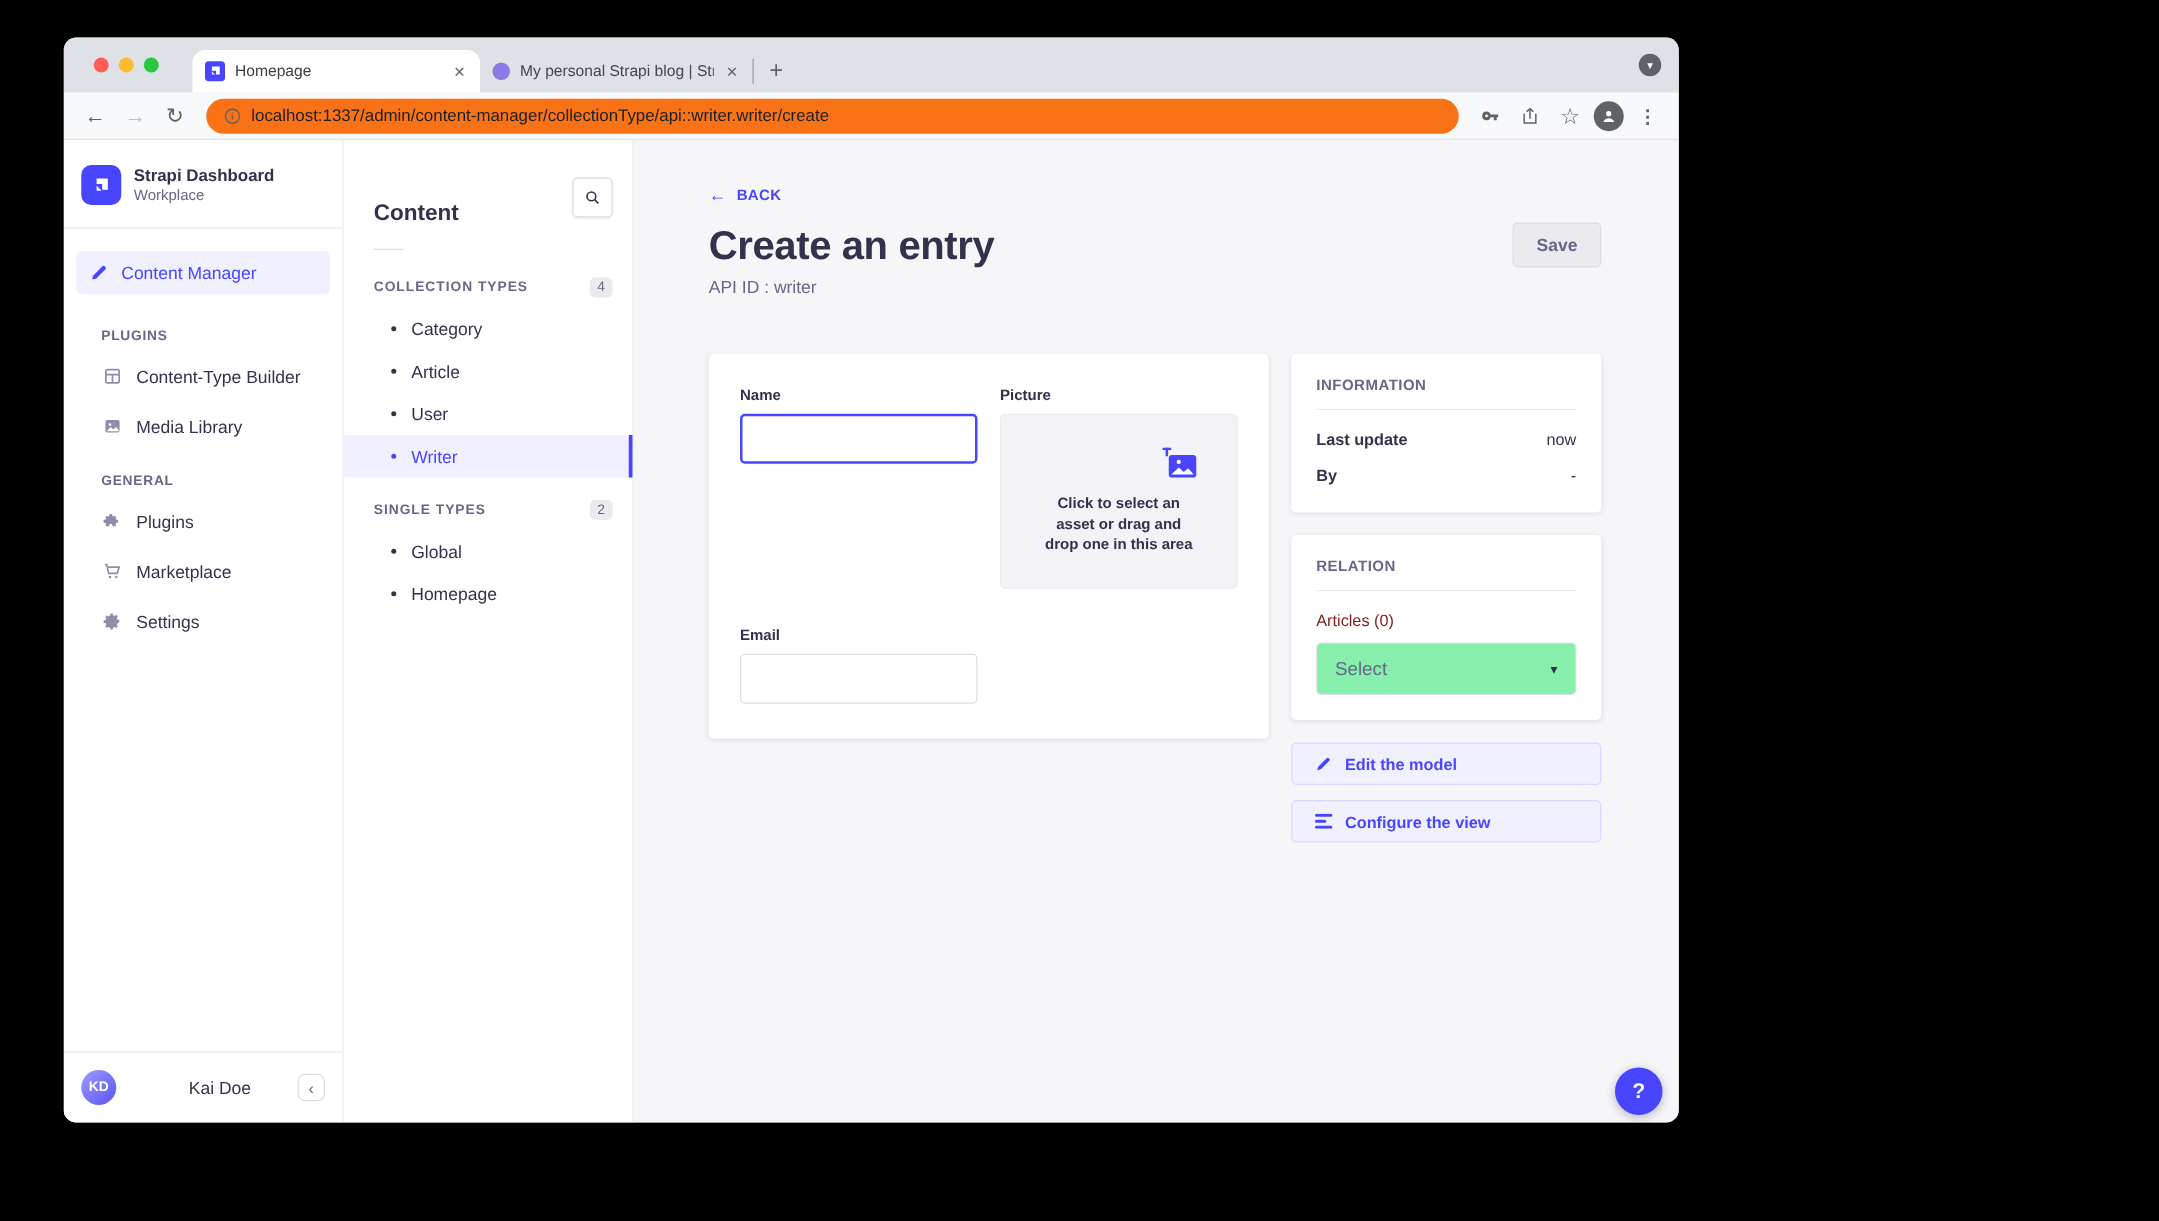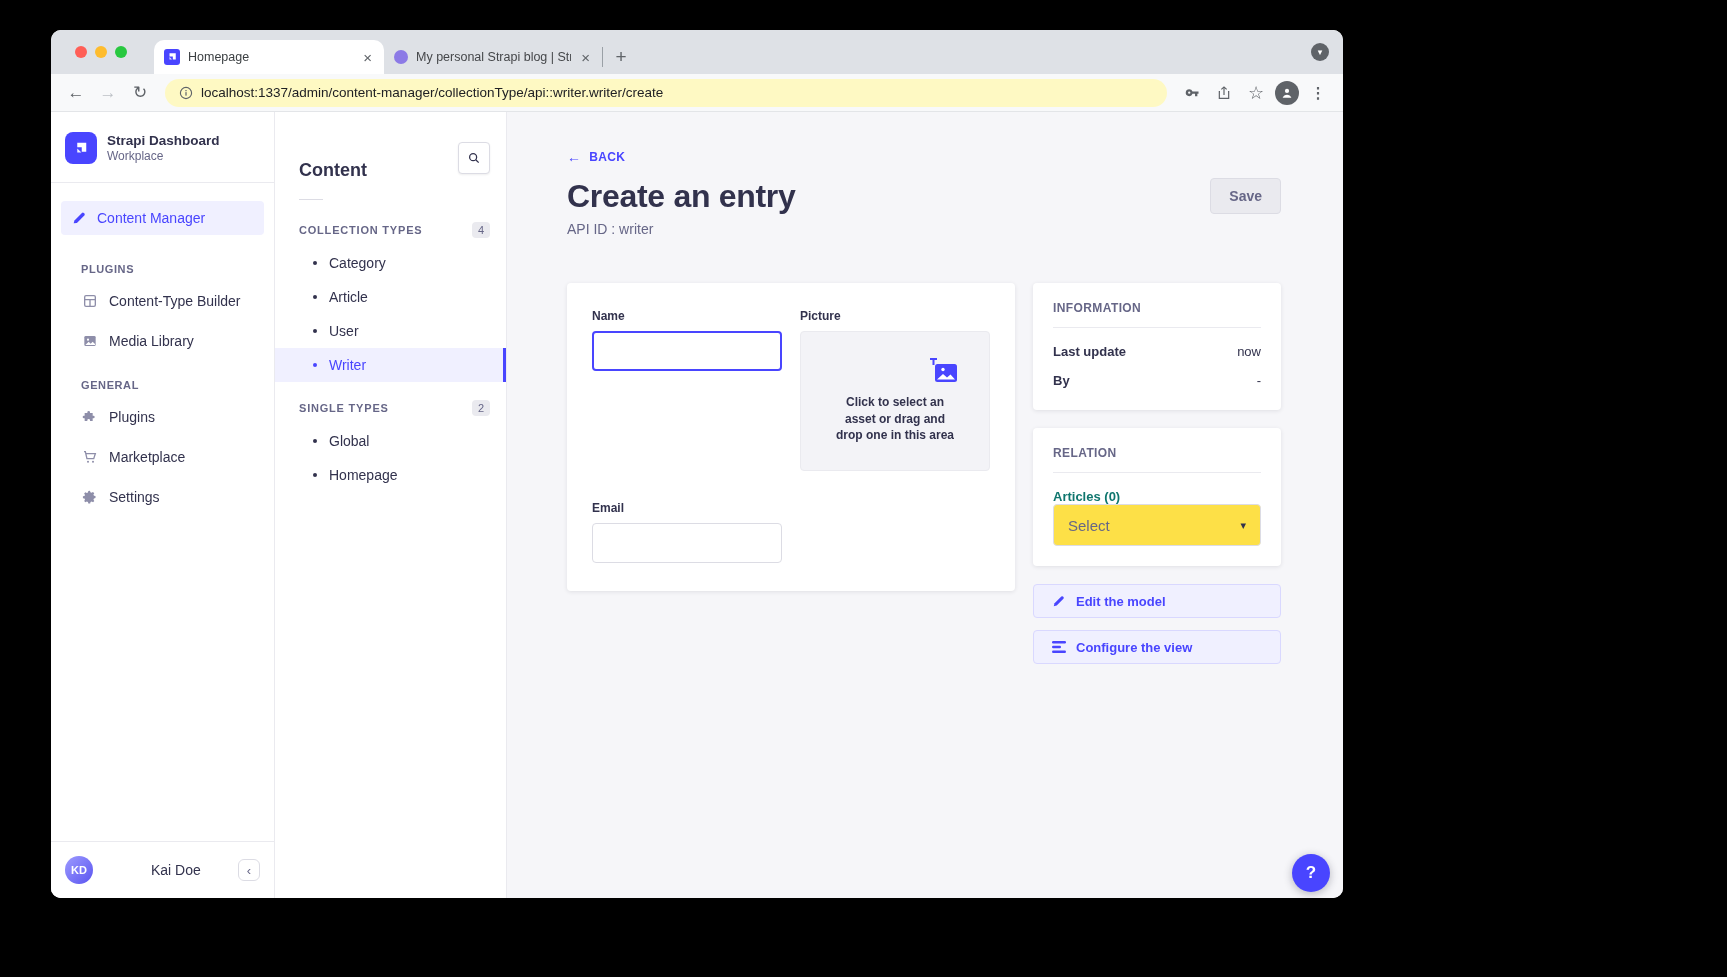--- a/index.html
+++ b/index.html
@@ -20,21 +20,21 @@
   .tab-close { font-size:15px; color:#5f6368; padding:0 2px; cursor:default; }
   .favicon-strapi { width:16px; height:16px; background:#4945ff; border-radius:3px; display:flex; align-items:center; justify-content:center; flex-shrink:0; }
   .favicon-dot { width:14px; height:14px; border-radius:50%; background:#8c7ae6; flex-shrink:0; }
   .tab-sep { width:1px; height:20px; background:#9aa0a6; margin:0 4px 7px 0; align-self:flex-end; }
   .newtab { width:28px; height:28px; margin-bottom:3px; display:flex; align-items:center; justify-content:center; font-size:19px; color:#5f6368; }
   .tabsearch { position:absolute; right:14px; top:13px; width:18px; height:18px; border-radius:50%; background:#5f6368; color:#fff; font-size:9px; display:flex; align-items:center; justify-content:center; }
 
   .toolbar { height:38px; background:#f8f9fa; display:flex; align-items:center; padding:0 12px; gap:6px; flex-shrink:0; border-bottom:1px solid #e3e5e8; }
   .navbtn { width:26px; height:26px; display:flex; align-items:center; justify-content:center; font-size:17px; color:#5f6368; }
   .navbtn.disabled { color:#bdc1c6; }
-  .urlbar { flex:1; height:28px; background:#fef9c3; border-radius:14px; display:flex; align-items:center; gap:8px; padding:0 14px; margin:0 6px; }
+  .urlbar { flex:1; height:28px; background:#f97316; border-radius:14px; display:flex; align-items:center; gap:8px; padding:0 14px; margin:0 6px; }
   .url-text { font-size:13.5px; color:#202124; white-space:nowrap; overflow:hidden; }
   .chrome-ic { width:26px; height:26px; display:flex; align-items:center; justify-content:center; color:#5f6368; }
   .avatar-chrome { width:24px; height:24px; border-radius:50%; background:#5f6368; display:flex; align-items:center; justify-content:center; }
 
   
   .app { flex:1; display:flex; background:#f6f6f9; overflow:hidden; }
 
   .nav { width:224px; background:#fff; border-right:1px solid #eaeaef; display:flex; flex-direction:column; flex-shrink:0; }
   .brand { display:flex; align-items:center; gap:10px; padding:20px 14px 18px 14px; border-bottom:1px solid #eaeaef; }
   .brand-logo { width:32px; height:32px; border-radius:8px; background:#4945ff; display:flex; align-items:center; justify-content:center; flex-shrink:0; }
@@ -80,22 +80,22 @@
   .dropzone-text { font-size:12px; font-weight:bold; color:#32324d; text-align:center; line-height:1.4; max-width:300px; }
 
   .rightcol { width:248px; flex-shrink:0; }
   .panel { background:#fff; border-radius:4px; box-shadow:0 1px 4px rgba(33,33,52,.1); padding:18px 20px 20px 20px; margin-bottom:18px; }
   .panel-title { font-size:12px; font-weight:bold; letter-spacing:.4px; color:#666687; }
   .panel-div { border-top:1px solid #eaeaef; margin:12px 0 16px 0; }
   .inforow { display:flex; justify-content:space-between; align-items:center; margin-bottom:14px; }
   .inforow:last-child { margin-bottom:2px; }
   .info-k { font-size:13px; font-weight:bold; color:#32324d; }
   .info-v { font-size:13px; color:#32324d; }
-  .rel-field { font-size:13px; font-weight:bold; color:#0f766e; }
-  .selectbox { height:42px; border:1px solid #dcdce4; border-radius:4px; display:flex; align-items:center; justify-content:space-between; padding:0 14px; background:#fde047; }
+  .rel-field { font-size:13px; font-weight:normal; color:#7f1d1d; margin-bottom:10px; }
+  .selectbox { height:42px; border:1px solid #dcdce4; border-radius:4px; display:flex; align-items:center; justify-content:space-between; padding:0 14px; background:#86efac; }
   .select-text { font-size:15px; color:#666687; }
   .caret { font-size:11px; color:#32324d; }
   .linkbtn { width:100%; height:34px; background:#f0f0ff; border:1px solid #d9d8ff; border-radius:4px; display:flex; align-items:center; gap:10px; padding:0 18px; color:#4945ff; font-size:13px; font-weight:bold; margin-bottom:12px; font-family:inherit; }
 
   .helpfab { position:absolute; right:13px; bottom:6px; width:38px; height:38px; border-radius:50%; background:#4945ff; color:#fff; font-size:17px; font-weight:bold; display:flex; align-items:center; justify-content:center; box-shadow:0 2px 8px rgba(33,33,52,.3); }
 </style>
 </head>
 <body>
 
 <div class="window">

